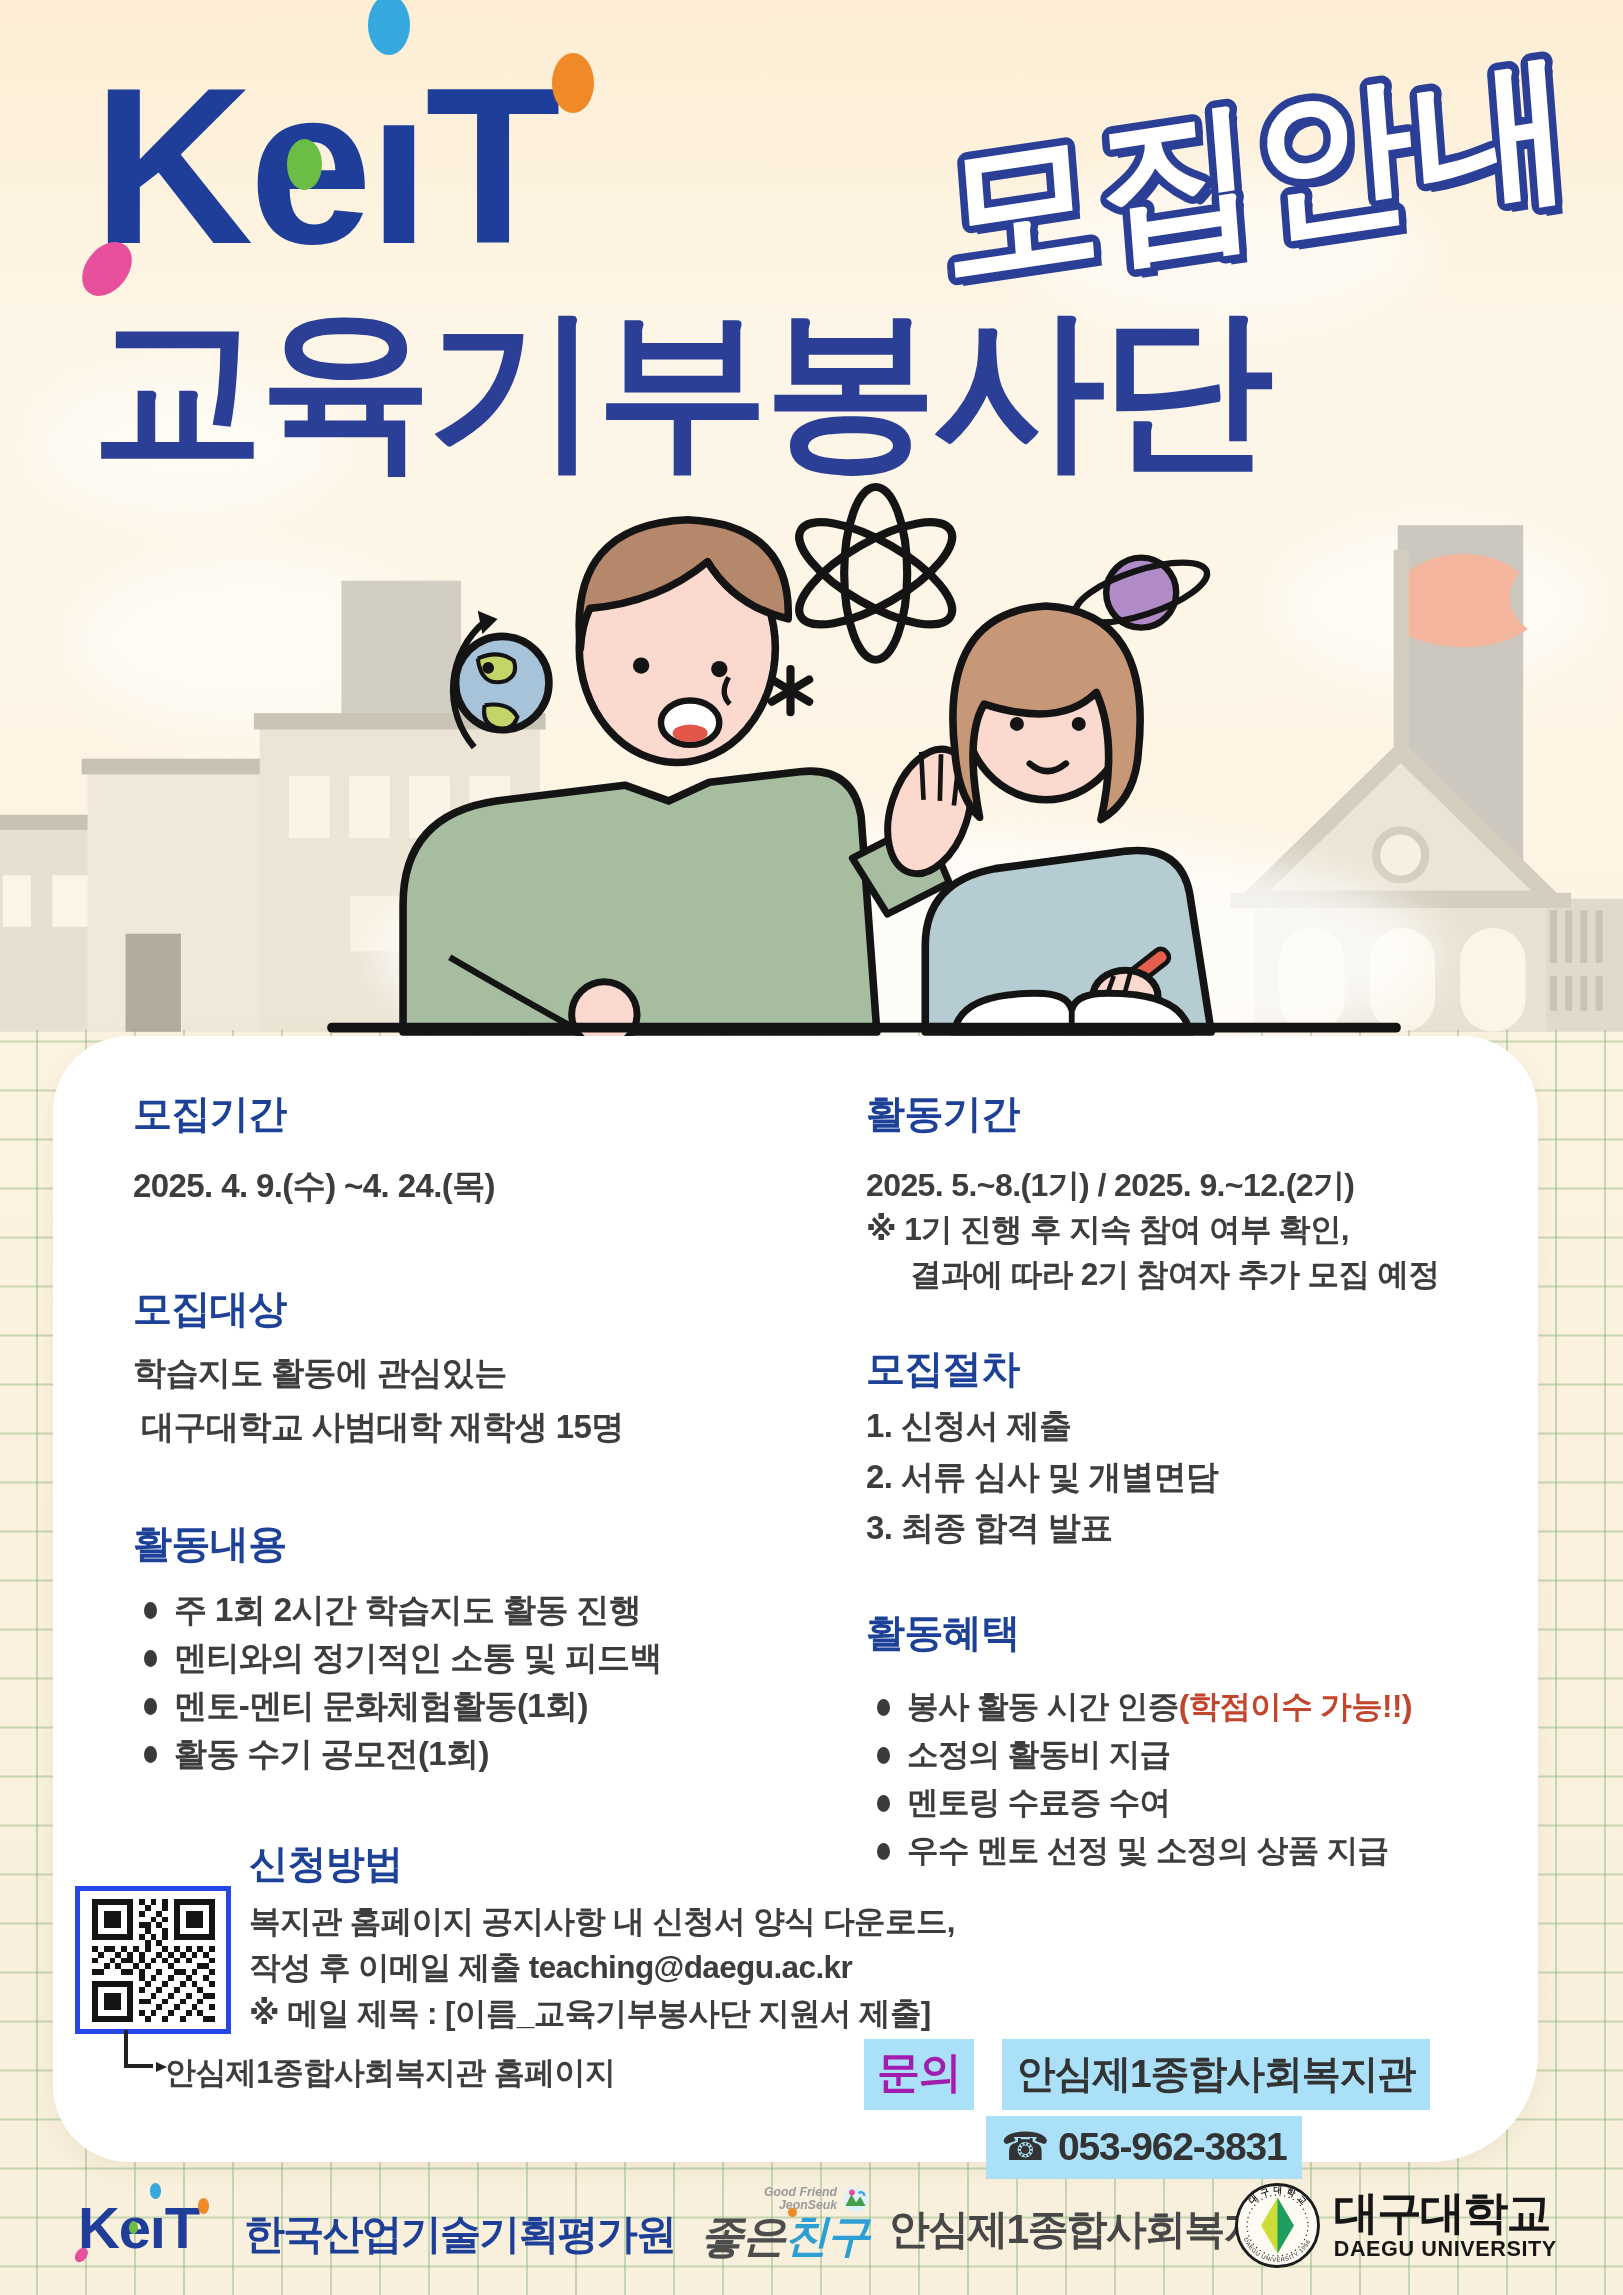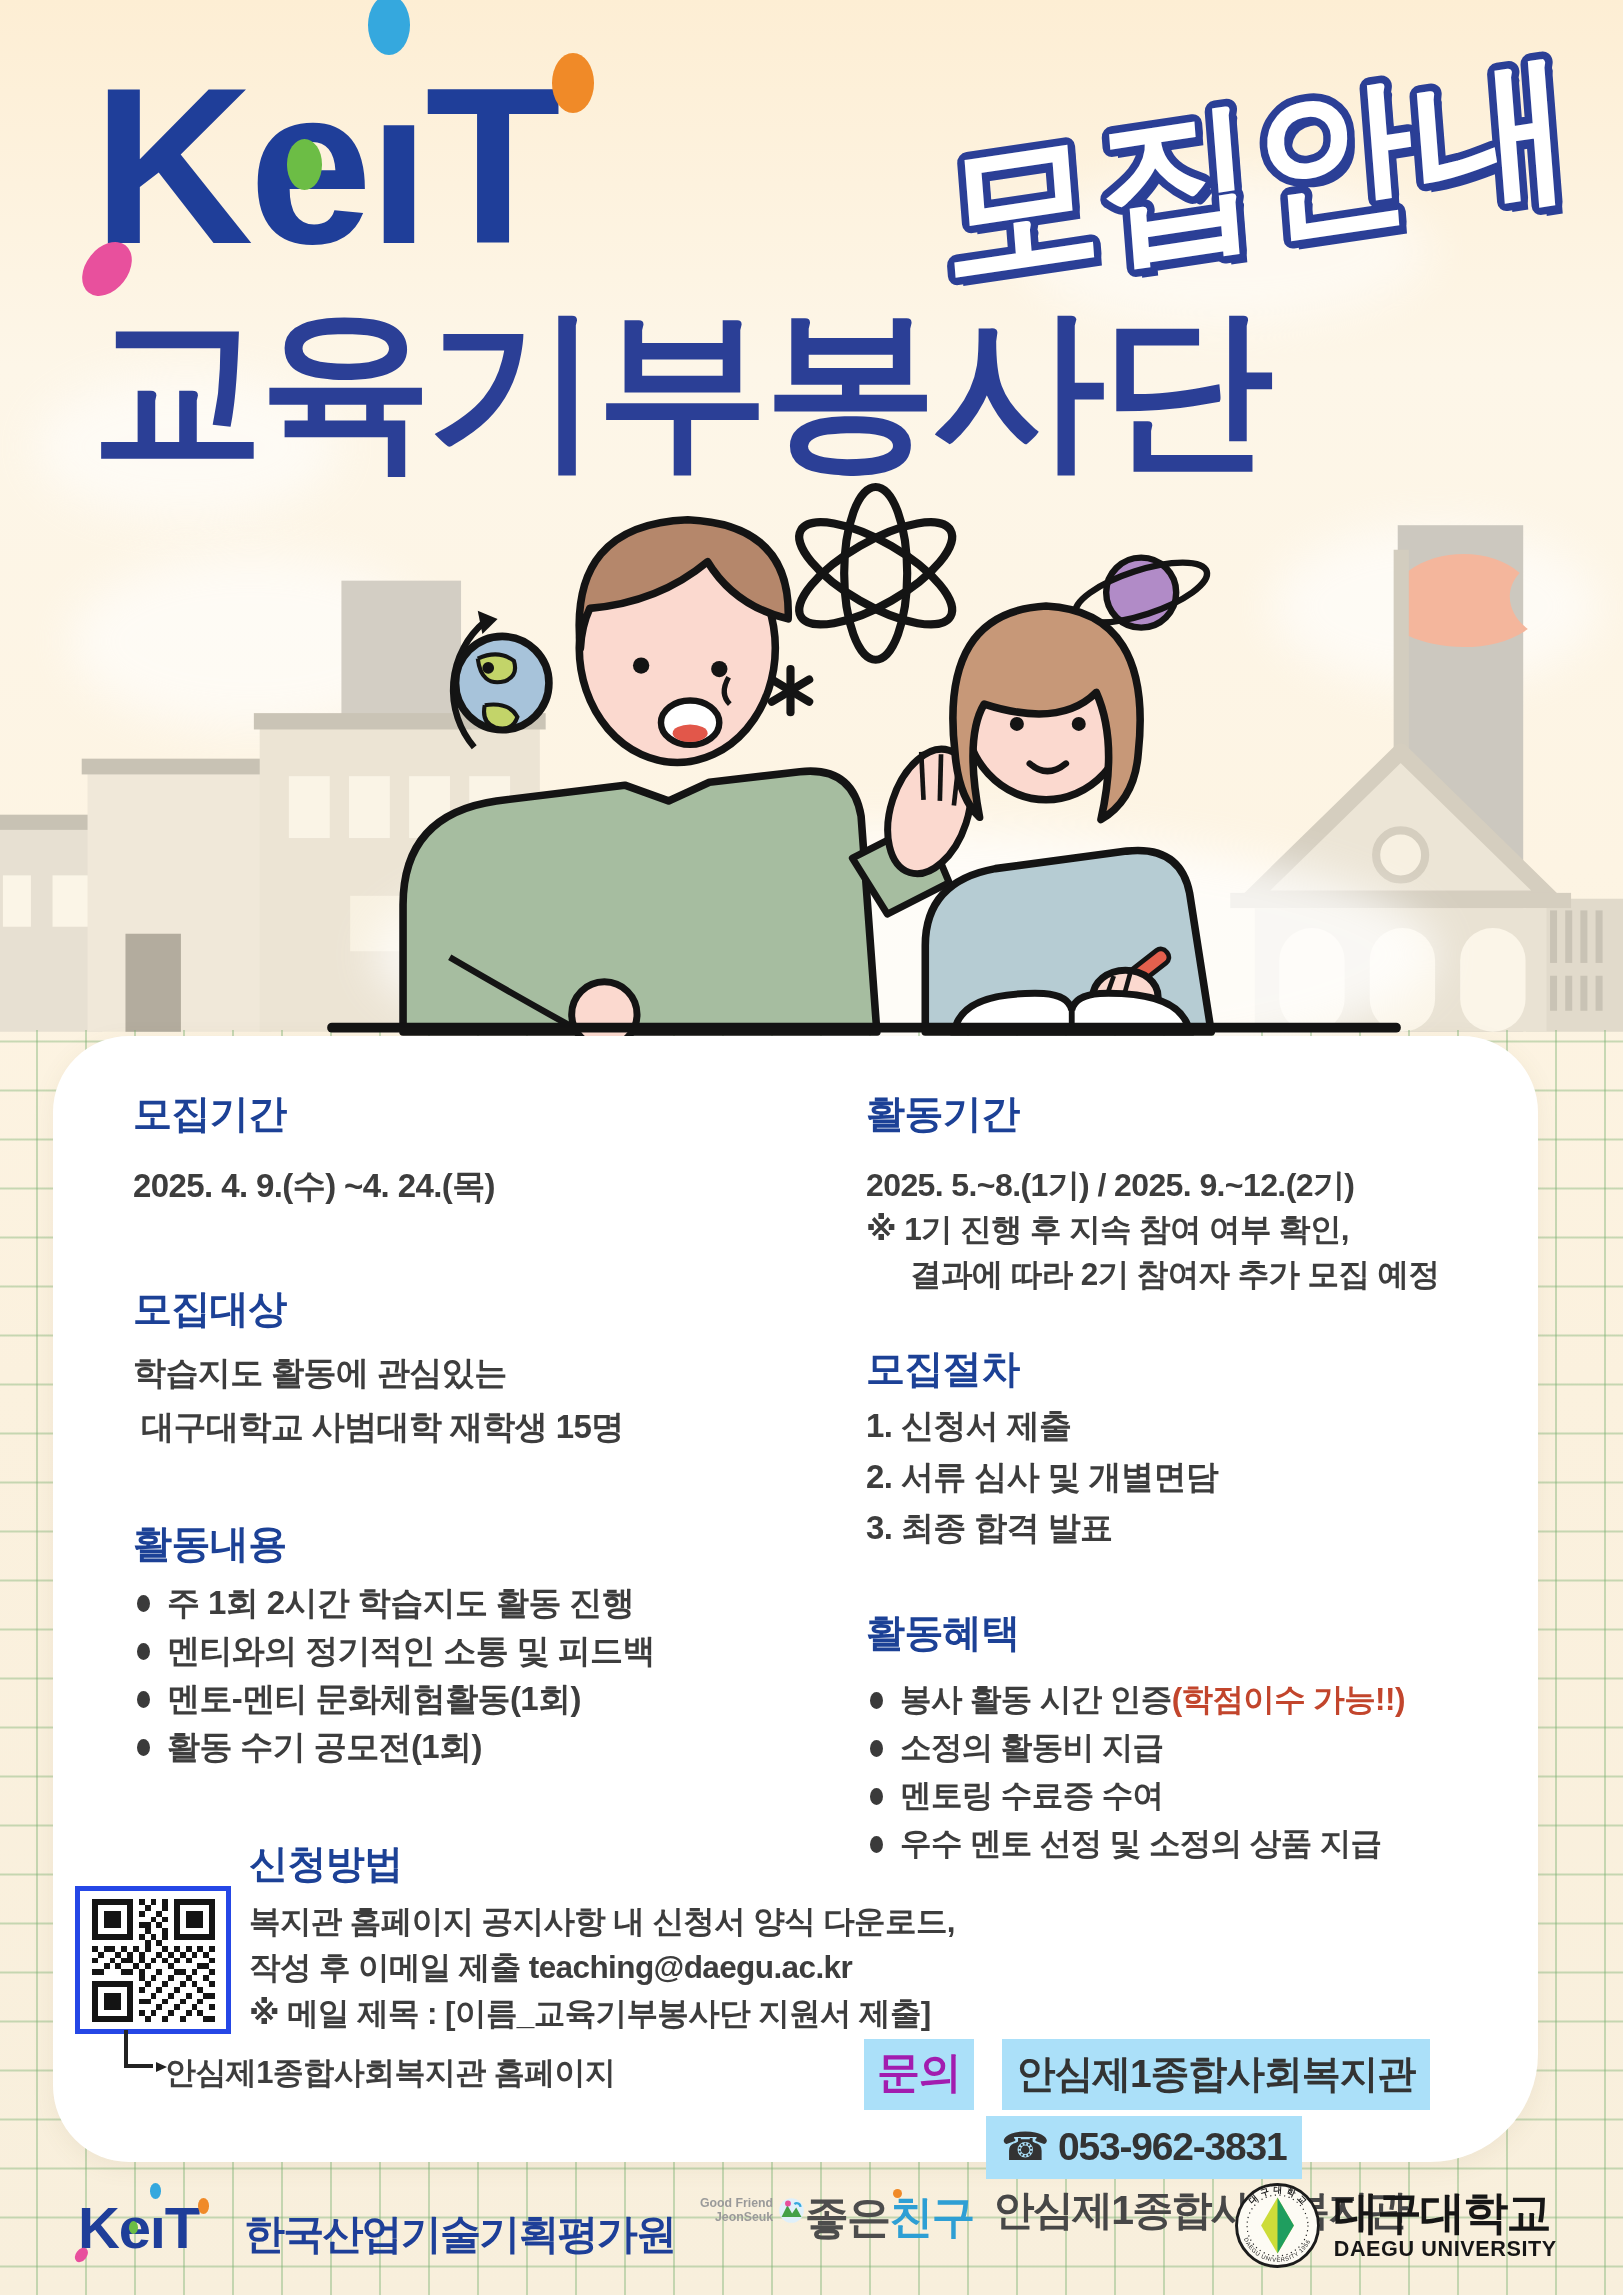--- a/index.html
+++ b/index.html
@@ -38,41 +38,41 @@
   .badge{left:916px;top:11.7px;z-index:7;}
   
   .card{
     left:53px;top:1036px;width:1485px;height:1126px;background:#ffffff;
     border-radius:76px 76px 108px 76px;z-index:5;
     box-shadow:0 5.8px 23px rgba(120,100,60,.08);
   }
   .h{position:absolute;z-index:6;font-size:39px;font-weight:800;color:#1c4196;letter-spacing:-0.6px;white-space:nowrap;}
   .b{position:absolute;z-index:6;font-size:33px;font-weight:600;color:#3d3d3d;letter-spacing:-0.6px;white-space:nowrap;}
   .b .ln{display:block;}
-  ul.blist{margin:0;padding:0;list-style:none;}
+  ul.blist{margin:7px;padding:0;list-style:none;}
   ul.blist li{display:flex;align-items:center;height:48px;}
   .bdot{width:13px;height:17px;border-radius:50%;background:#3a3a3a;margin:0 17.5px 0 3.5px;flex:0 0 auto;}
   .em-red{color:#c2452c;font-weight:700;}
   
   .qr{left:75px;top:1886px;width:146px;height:138px;background:#fff;border:5.3px solid #2547e6;z-index:6;display:flex;align-items:center;justify-content:center;}
   .qr svg{width:123px;height:123px;}
   
   .hook{left:124px;top:2030px;width:24.5px;height:34px;border-left:4.1px solid #222;border-bottom:4.1px solid #222;z-index:6;}
   .hook .tri{position:absolute;right:-14px;bottom:-7.6px;width:0;height:0;border-left:11.7px solid #222;border-top:5.8px solid transparent;border-bottom:5.8px solid transparent;}
   
   .contact{left:864px;top:2039px;z-index:6;}
   .chiprow{display:flex;gap:28px;align-items:flex-start;}
   .chip{background:#abe0f9;display:inline-block;}
   .chip-label{font-size:43px;font-weight:900;color:#a21caf;padding:4.7px 13px 8.2px;letter-spacing:-1.2px;}
   .chip-val{font-size:39px;font-weight:800;color:#333;padding:8.2px 15px 9.3px;letter-spacing:-1.2px;white-space:nowrap;}
   .chiprow2{margin-left:122px;margin-top:5.8px;}
   
   .f-org{left:244px;top:2207px;font-size:41px;font-weight:800;color:#1e3f98;letter-spacing:-1.8px;z-index:6;white-space:nowrap;}
   .gf{left:700px;top:2183px;z-index:6;display:flex;align-items:flex-end;gap:20px;}
-  .gf-badge{display:flex;flex-direction:row;}
+  .gf-badge{display:flex;flex-direction:column;font-style:italic;}
   .gf-top{display:flex;align-items:flex-end;justify-content:flex-end;gap:4.7px;height:30px;}
   .gf-cap{font-size:12.3px;color:#9a9a9a;text-align:right;line-height:1.1;font-weight:600;}
   .gf-word{font-size:44px;font-weight:900;letter-spacing:-1.8px;line-height:1.05;white-space:nowrap;}
   .gf-1{color:#4d4d4d;} .gf-2{color:#2e9fd4;position:relative;}
   .gf-2 .acc{position:absolute;left:3.5px;top:-3.5px;width:9.3px;height:9.3px;border-radius:50%;background:#f08a28;}
   .gf-org{font-size:41px;font-weight:800;color:#474747;letter-spacing:-1.8px;padding-bottom:2.3px;white-space:nowrap;}
   .daegu{left:1233px;top:2181px;z-index:6;display:flex;align-items:center;gap:11.7px;}
   .daegu-txt .kr{font-size:45px;font-weight:900;color:#161616;letter-spacing:-1.8px;line-height:1.05;}
   .daegu-txt .en{font-size:21.6px;font-weight:700;color:#161616;letter-spacing:0.6px;}
 </style>

